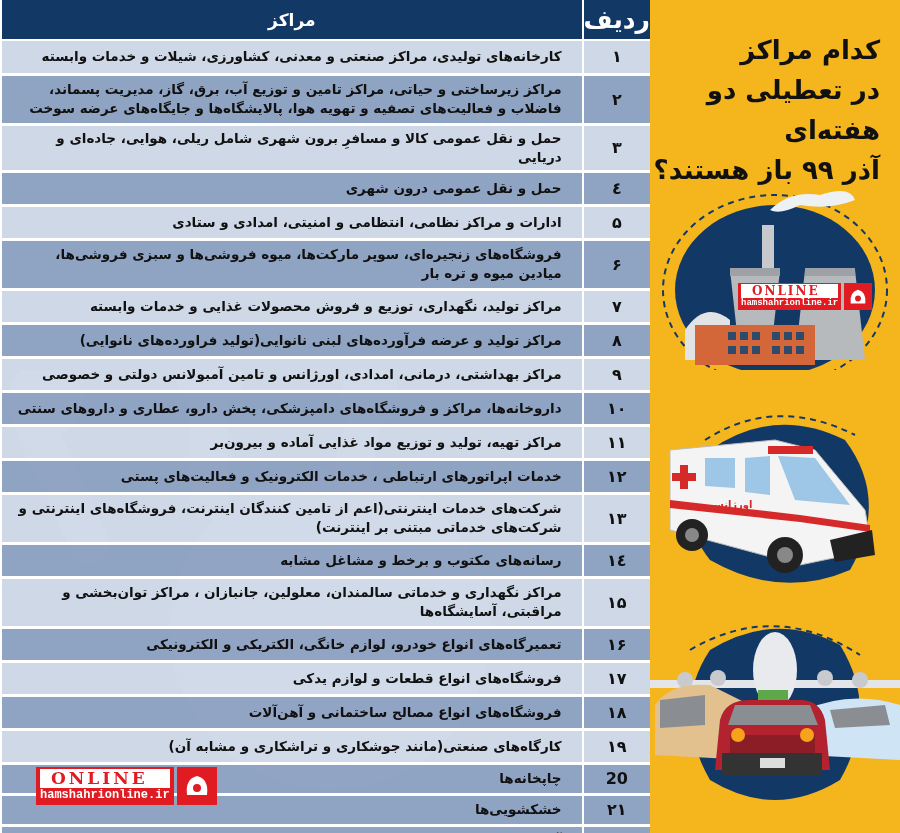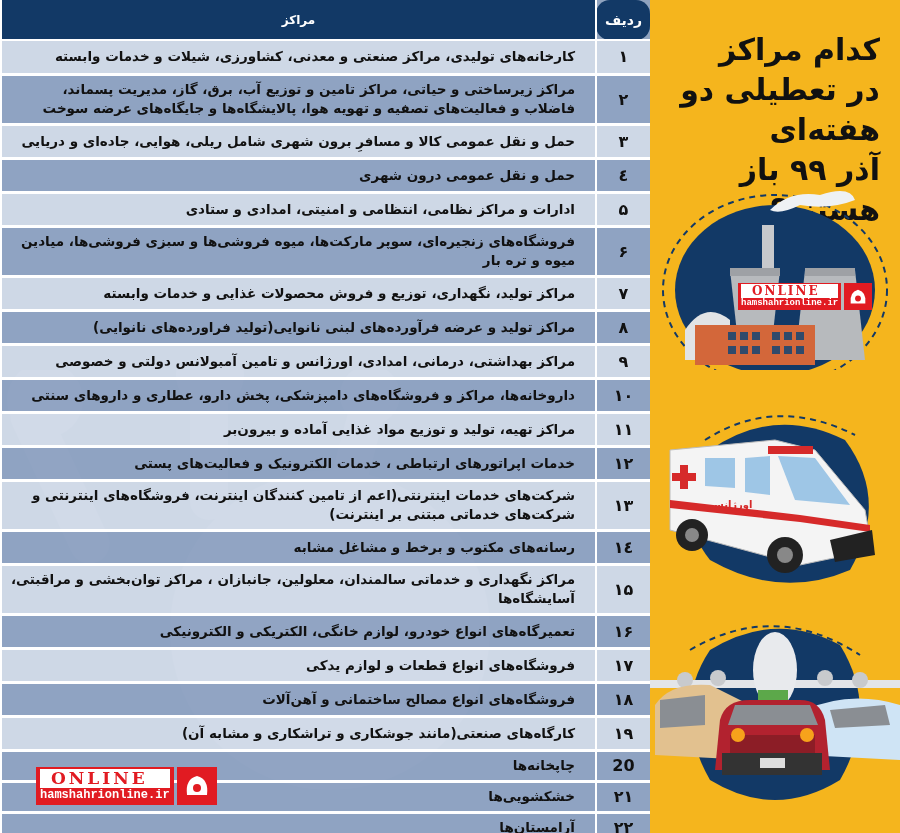--- a/index.html
+++ b/index.html
@@ -17,41 +17,41 @@
   .watermark {
     position: absolute; left: 0; top: 370px; width: 650px; height: 463px;
     pointer-events: none;
   }
   table {
     position: relative;
     width: 650px; border-collapse: collapse; direction: rtl;
   }
   th {
     background: #123966; color: #fff; height: 40px;
-    font-size: 12px; font-weight: bold;
+    font-size: 17px; font-weight: bold;
     border-left: 2px solid #fff; border-bottom: 2px solid #fff;
   }
-  th.num { width: 54px; font-size: 14px; border-radius: 14px; }
+  th.num { width: 54px; font-size: 25px; }
   td {
     border-bottom: 3px solid #fff; border-left: 2px solid #fff;
     font-size: 13.5px; font-weight: bold; color: #111;
     padding: 3px 20px 3px 8px; line-height: 19px;
     text-align: right;
   }
   td.num { text-align: center; font-size: 16px; padding: 0; width: 54px; }
   tr.light td { background: rgba(215, 223, 236, 0.88); }
   tr.dark td { background: rgba(143, 163, 194, 0.92); }
   .side {
     position: absolute; left: 650px; top: 0; width: 250px; height: 833px;
     background: #f5b51d;
   }
   .side-title {
     position: absolute; right: 20px; top: 30px; width: 230px;
     direction: rtl; text-align: right;
-    font-size: 30px; font-weight: bold; line-height: 40px; color: #111;
+    font-size: 26px; font-weight: bold; line-height: 40px; color: #111;
   }
   .illus { position: absolute; left: 0; width: 250px; }
   .logo {
     position: absolute; display: flex; align-items: stretch; direction: ltr;
   }
   .logo-box {
     background: #e11b22; color: #fff; padding: 2px 4px;
     display: flex; flex-direction: column; justify-content: center;
   }
   .logo-online {

